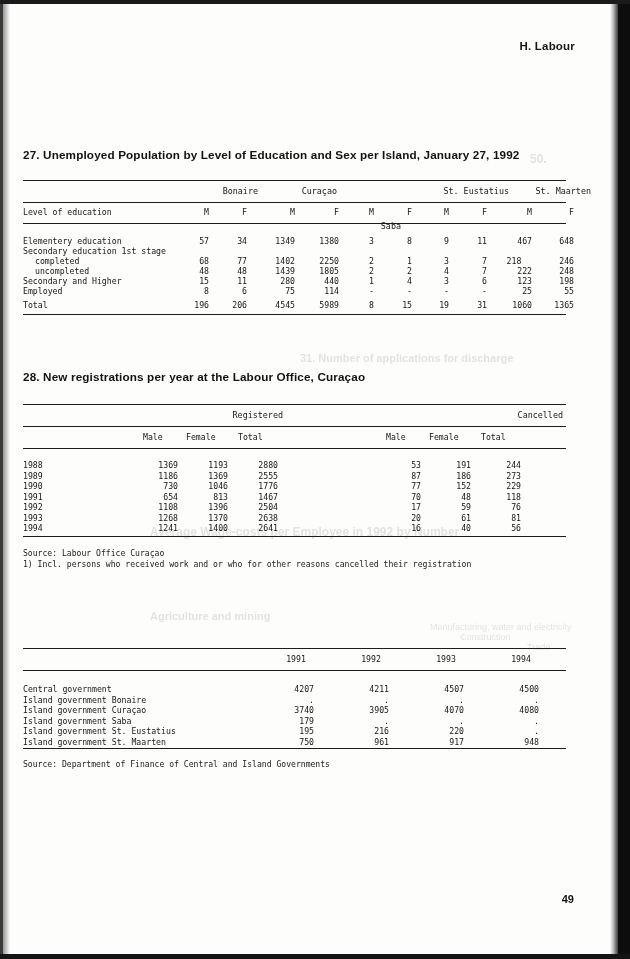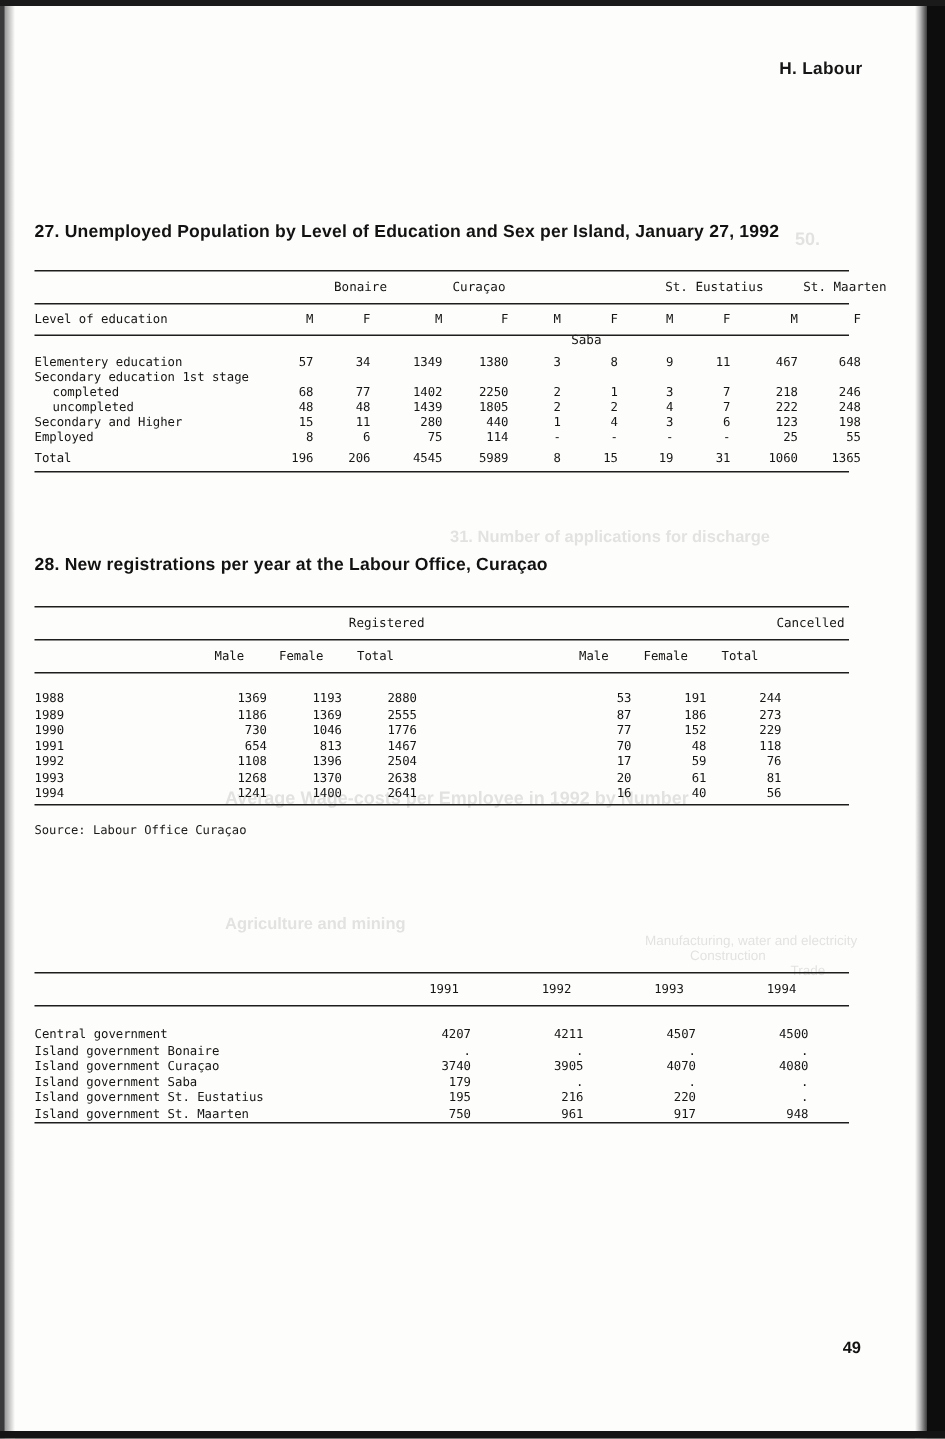--- a/index.html
+++ b/index.html
@@ -212,21 +212,21 @@
           <div class="cell" style="left: 0px; top: 66px;">Secondary education 1st stage</div>
           <div class="cell" style="left: 12px; top: 76px;">completed</div>
           <div class="cell r" style="left: 150px; width: 36px; top: 76px;">68</div>
           <div class="cell r" style="left: 188px; width: 36px; top: 76px;">77</div>
           <div class="cell r" style="left: 236px; width: 36px; top: 76px;">1402</div>
           <div class="cell r" style="left: 280px; width: 36px; top: 76px;">2250</div>
           <div class="cell r" style="left: 315px; width: 36px; top: 76px;">2</div>
           <div class="cell r" style="left: 353px; width: 36px; top: 76px;">1</div>
           <div class="cell r" style="left: 390px; width: 36px; top: 76px;">3</div>
           <div class="cell r" style="left: 428px; width: 36px; top: 76px;">7</div>
-          <div class="cell r" style="left: 473px; width: 36px; top: 76px;">218</div>
+          <div class="cell r" style="left: 473px; width: 36px; top: 76px; text-align: center;">218</div>
           <div class="cell r" style="left: 515px; width: 36px; top: 76px;">246</div>
           <div class="cell" style="left: 12px; top: 86px;">uncompleted</div>
           <div class="cell r" style="left: 150px; width: 36px; top: 86px;">48</div>
           <div class="cell r" style="left: 188px; width: 36px; top: 86px;">48</div>
           <div class="cell r" style="left: 236px; width: 36px; top: 86px;">1439</div>
           <div class="cell r" style="left: 280px; width: 36px; top: 86px;">1805</div>
           <div class="cell r" style="left: 315px; width: 36px; top: 86px;">2</div>
           <div class="cell r" style="left: 353px; width: 36px; top: 86px;">2</div>
           <div class="cell r" style="left: 390px; width: 36px; top: 86px;">4</div>
           <div class="cell r" style="left: 428px; width: 36px; top: 86px;">7</div>
@@ -333,20 +333,21 @@
           <div class="cell r" style="left: 113px; width: 42px; top: 119px;">1241</div>
           <div class="cell r" style="left: 163px; width: 42px; top: 119px;">1400</div>
           <div class="cell r" style="left: 213px; width: 42px; top: 119px;">2641</div>
           <div class="cell r" style="left: 356px; width: 42px; top: 119px;">16</div>
           <div class="cell r" style="left: 406px; width: 42px; top: 119px;">40</div>
           <div class="cell r" style="left: 456px; width: 42px; top: 119px;">56</div>
         </div>
     </div>
 
     <div class="src" style="top:548px;">Source: Labour Office Curaçao</div>
+    <div class="src" style="top:559px;">1) Incl. persons who received work and or who for other reasons cancelled their registration</div>
 
 
     <div class="tbl" style="top:648px; height:110px;">
       <div class="rule" style="top:0px;"></div>
       <div class="rule" style="top:22px;"></div>
       <div class="rule" style="top:100px;"></div>
 
       <div class="cell c" style="top:6px; left:255px; width:36px;">1991</div>
       <div class="cell c" style="top:6px; left:330px; width:36px;">1992</div>
       <div class="cell c" style="top:6px; left:405px; width:36px;">1993</div>
@@ -379,20 +380,21 @@
           <div class="cell r" style="left: 393px; width: 48px; top: 78px;">220</div>
           <div class="cell r" style="left: 468px; width: 48px; top: 78px;">.</div>
           <div class="cell" style="left: 0px; top: 88.5px;">Island government St. Maarten</div>
           <div class="cell r" style="left: 243px; width: 48px; top: 88.5px;">750</div>
           <div class="cell r" style="left: 318px; width: 48px; top: 88.5px;">961</div>
           <div class="cell r" style="left: 393px; width: 48px; top: 88.5px;">917</div>
           <div class="cell r" style="left: 468px; width: 48px; top: 88.5px;">948</div>
         </div>
     </div>
 
+    <div class="src" style="top:759px;">Source: Department of Finance of Central and Island Governments</div>
 
     <div class="pageno">49</div>
   </div>
 
   <div class="edge-left"></div>
   <div class="edge-left2"></div>
   <div class="edge-right-soft"></div>
   <div class="edge-right"></div>
   <div class="edge-top"></div>
   <div class="edge-bottom"></div>

